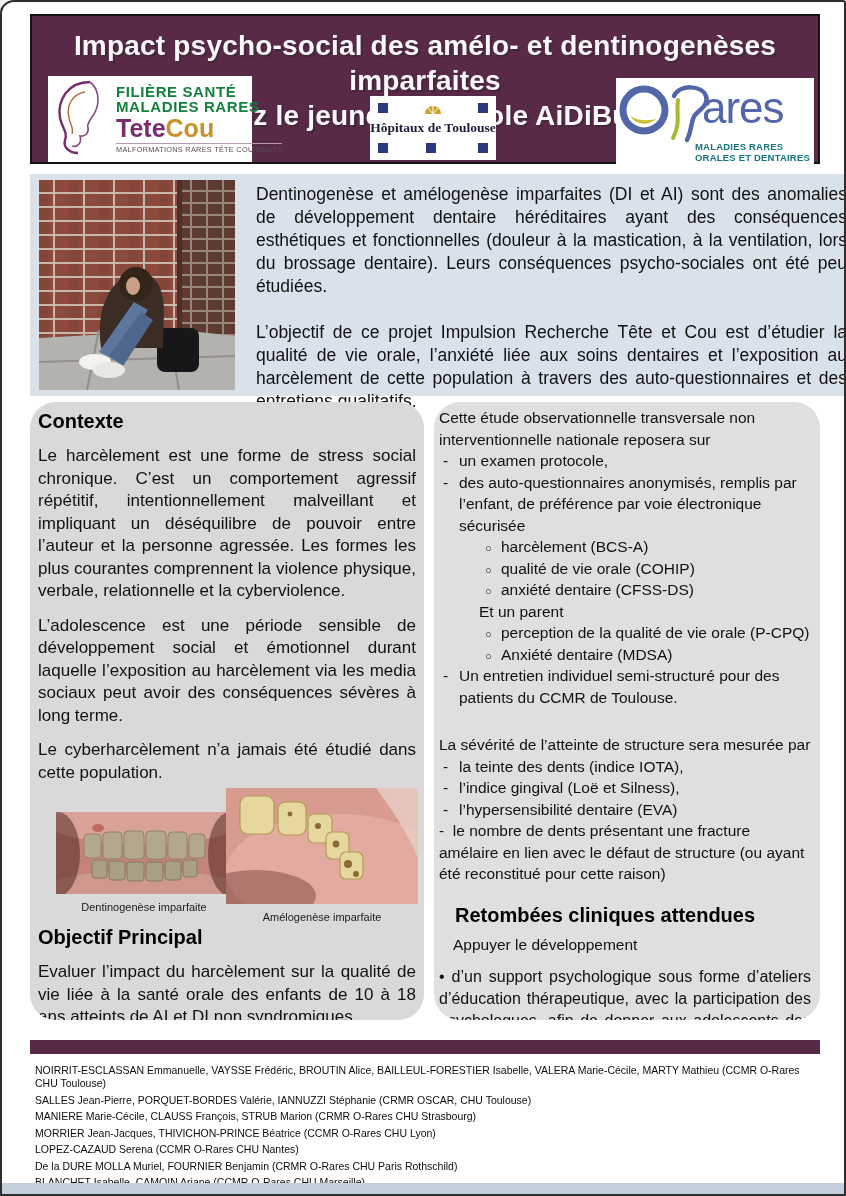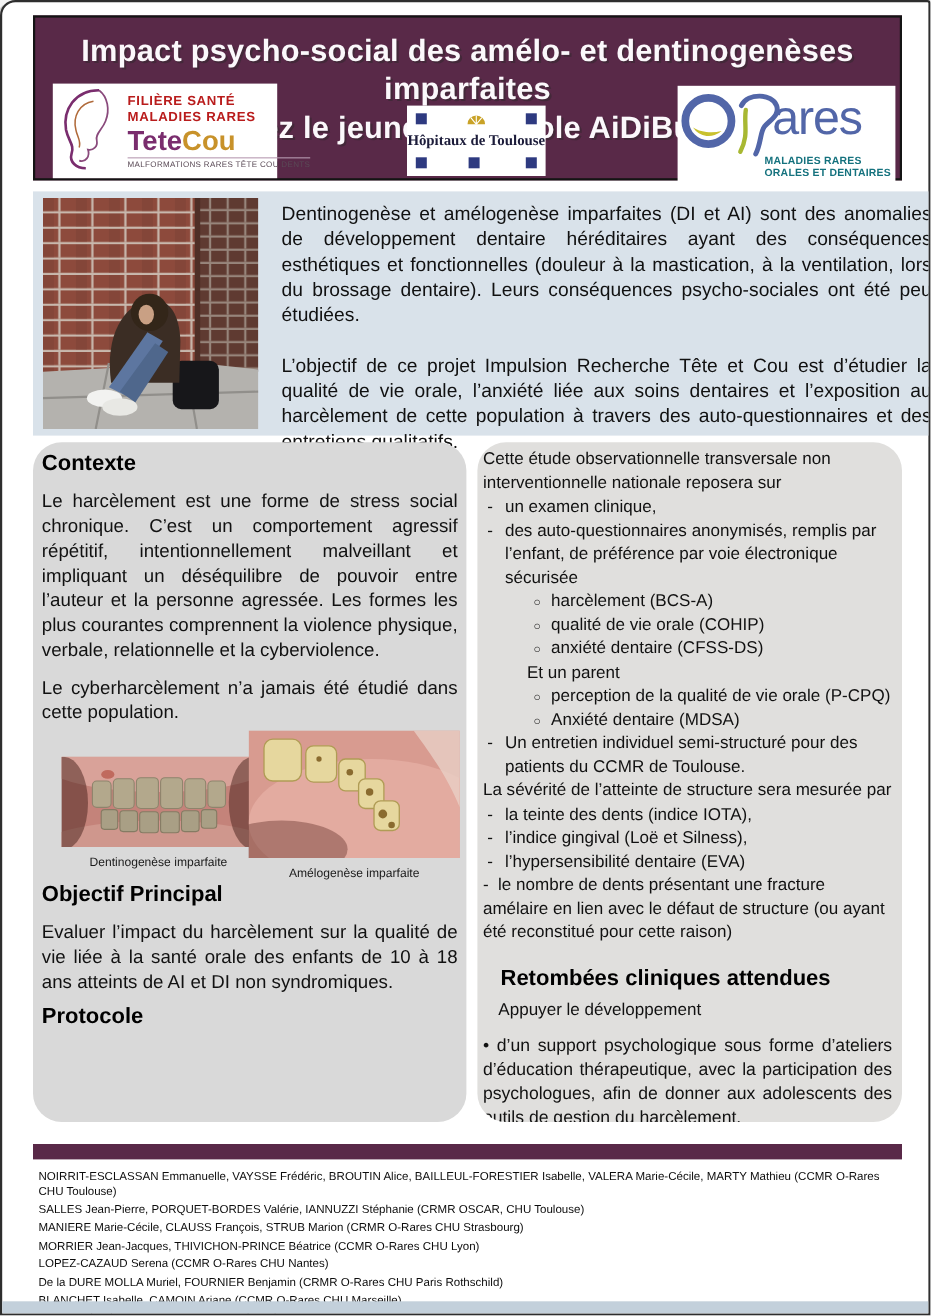--- a/index.html
+++ b/index.html
@@ -10,21 +10,21 @@
     box-shadow:-5px 0 0 -3px #c9c9c9;
   }
   
   .header{position:absolute;left:28px;top:12px;width:790px;height:150px;
     background:#592948;border:2px solid #141414;box-sizing:border-box;}
   .title{margin-top:12px;text-align:center;font-weight:bold;font-size:28px;line-height:35px;
     color:#fbf8fb;text-shadow:2px 2px 0 rgba(40,40,40,.45);letter-spacing:.2px;}
   .logo{position:absolute;background:#fff;box-sizing:border-box;}
   .logo-tetecou{left:16px;top:60px;width:204px;height:86px;padding:3px 4px;display:flex;align-items:center;}
   .tc-text{margin-left:2px;flex:1;}
-  .tc-line{font-size:12px;font-weight:bold;color:#b91c1c;letter-spacing:.6px;line-height:15px;}
+  .tc-line{font-size:15px;font-weight:bold;color:#15803d;letter-spacing:.6px;line-height:15px;}
   .tc-brand{font-size:25px;font-weight:bold;line-height:26px;margin-top:1px;}
   .tc-tete{color:#7a2d6e;text-align:right;}
   .tc-cou{color:#c8922a;}
   .tc-tag{font-size:7.3px;color:#5a4a56;letter-spacing:.3px;margin-top:2px;border-top:1px solid #b79ab1;padding-top:1px;white-space:nowrap;}
   .logo-toulouse{left:338px;top:80px;width:126px;height:64px;}
   .ht-sq{position:absolute;width:10px;height:10px;background:#2e3a80;}
   .ht-label{position:absolute;left:0;right:0;top:24px;text-align:center;
     font-family:"Liberation Serif",serif;font-weight:bold;font-size:13.5px;color:#1c1c3a;}
   .ht-shell{position:absolute;left:54px;top:5px;}
   .logo-orares{left:584px;top:62px;width:198px;height:88px;padding:2px;}
@@ -53,21 +53,21 @@
   
   .rc-intro{margin:2px 0 0 0;}
   .li{position:relative;margin:0;}
   .li-dash{padding-left:20px;}
   .li-dash::before{content:"-";position:absolute;left:4px;}
   .li-circ{padding-left:62px;}
   .li-circ::before{content:"○";position:absolute;left:46px;font-size:11px;top:2px;}
   .li-plain{padding-left:40px;}
   .li-nohang::before{content:"-\00a0\00a0";}
   .li-nohang{padding-left:0;}
-  .sev{}
+  .sev{margin-top:26px;}
   .retombees-h{margin:20px 0 8px 16px;}
   .ret-lead{margin:0 0 10px 14px;}
   .ret-bullet{text-align:justify;font-size:16px;line-height:22px;margin:0 0 14px 0;}
   .ret-bullet::before{content:"• ";}
   
   .bar{position:absolute;left:28px;top:1038px;width:790px;height:14px;background:#592948;}
   .authors{position:absolute;left:33px;top:1062px;right:20px;}
   .authors p{margin:0 0 3.5px 0;font-size:10.5px;line-height:13px;color:#0d0d0d;}
   .bottom-strip{position:absolute;left:0;bottom:0;width:100%;height:11px;background:#c3d0db;}
 </style>
@@ -163,20 +163,21 @@
     </div>
     <div class="intro-text">
       <p>Dentinogenèse et amélogenèse imparfaites (DI et AI) sont des anomalies de développement dentaire héréditaires ayant des conséquences esthétiques et fonctionnelles (douleur à la mastication, à la ventilation, lors du brossage dentaire). Leurs conséquences psycho-sociales ont été peu étudiées.</p>
       <p>L’objectif de ce projet Impulsion Recherche Tête et Cou est d’étudier la qualité de vie orale, l’anxiété liée aux soins dentaires et l’exposition au harcèlement de cette population à travers des auto-questionnaires et des entretiens qualitatifs.</p>
     </div>
   </section>
 
   <section class="col col-left">
     <h2>Contexte</h2>
     <p class="body">Le harcèlement est une forme de stress social chronique. C’est un comportement agressif répétitif, intentionnellement malveillant et impliquant un déséquilibre de pouvoir entre l’auteur et la personne agressée. Les formes les plus courantes comprennent la violence physique, verbale, relationnelle et la cyberviolence.</p>
+    <p class="body">L’adolescence est une période sensible de développement social et émotionnel durant laquelle l’exposition au harcèlement via les media sociaux peut avoir des conséquences sévères à long terme.</p>
     <p class="body tight">Le cyberharcèlement n’a jamais été étudié dans cette population.</p>
 
     <div class="fig-row">
       <figure class="fig fig1" style="margin:0">
         <svg width="176" height="82" viewBox="0 0 176 82">
           <rect width="176" height="82" fill="#c4837a"></rect>
           <ellipse cx="88" cy="6" rx="104" ry="26" fill="#d9a299"></ellipse>
           <ellipse cx="88" cy="80" rx="104" ry="22" fill="#cf978d"></ellipse>
           <g fill="#b3a88c" stroke="#8e846c" stroke-width="1">
             <rect x="28" y="22" width="17" height="24" rx="4"></rect>
@@ -228,21 +229,21 @@
     <h2>Objectif Principal</h2>
     <p class="body">Evaluer l’impact du harcèlement sur la qualité de vie liée à la santé orale des enfants de 10 à 18 ans atteints de AI et DI non syndromiques.</p>
 
     <h2>Protocole</h2>
 
   </section>
 
   <section class="col col-right">
     <p class="li rc-intro">Cette étude observationnelle transversale non interventionnelle nationale reposera sur</p>
     <div>
-      <p class="li li-dash">un examen clinique,</p>
+      <p class="li li-dash">un examen protocole,</p>
       <p class="li li-dash">des auto-questionnaires anonymisés, remplis par l’enfant, de préférence par voie électronique sécurisée</p>
       <p class="li li-circ">harcèlement (BCS-A)</p>
       <p class="li li-circ">qualité de vie orale (COHIP)</p>
       <p class="li li-circ">anxiété dentaire (CFSS-DS)</p>
       <p class="li li-plain">Et un parent</p>
       <p class="li li-circ">perception de la qualité de vie orale (P-CPQ)</p>
       <p class="li li-circ">Anxiété dentaire (MDSA)</p>
       <p class="li li-dash">Un entretien individuel semi-structuré pour des patients du CCMR de Toulouse.</p>
     </div>
 

